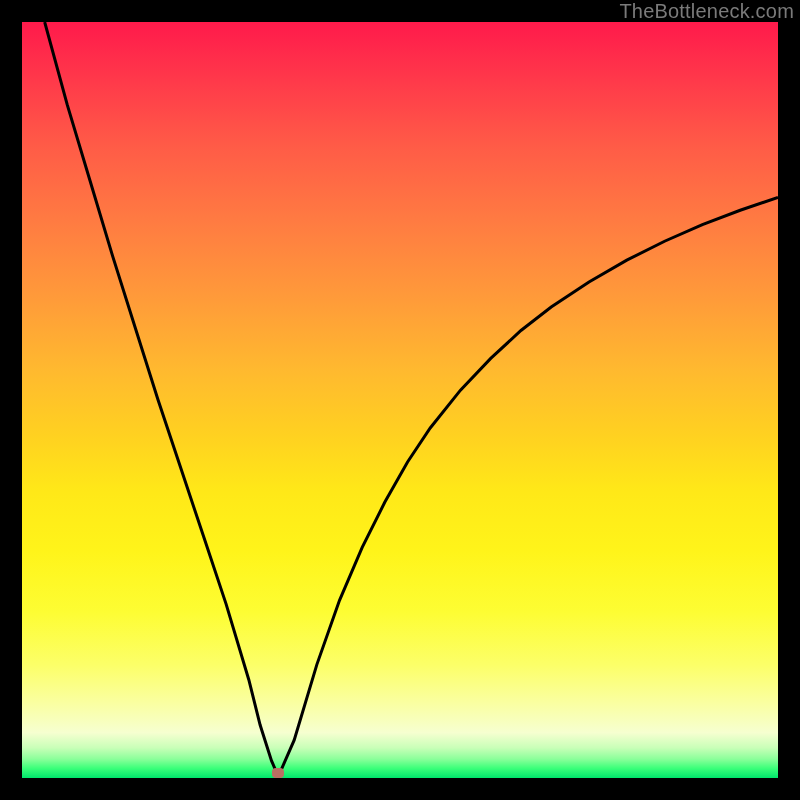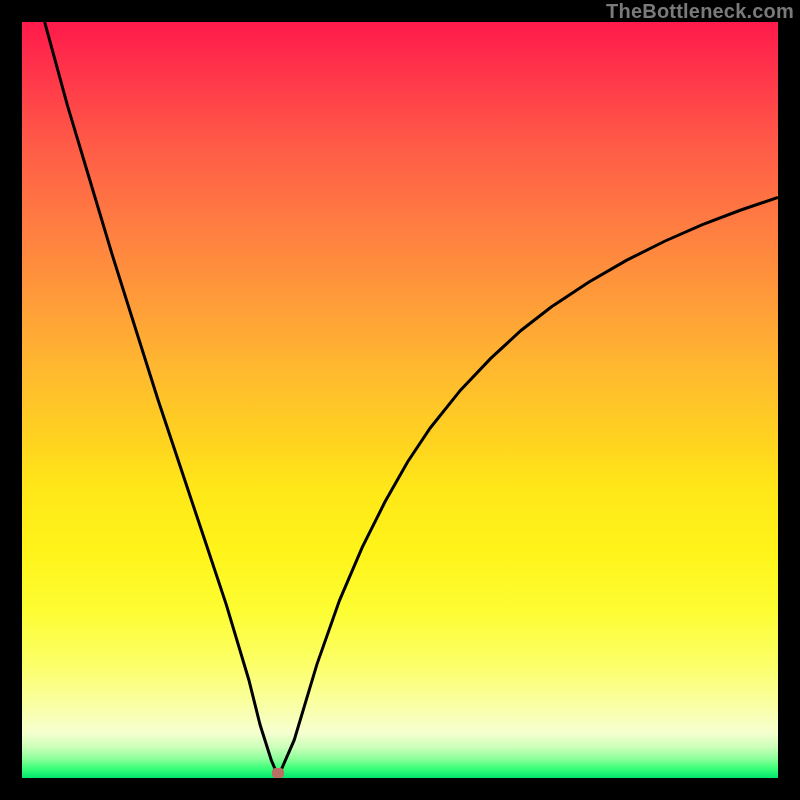--- a/index.html
+++ b/index.html
@@ -56,21 +56,21 @@
     inset: 0;
     width: 100%;
     height: 100%;
   }
   .watermark {
     position: absolute;
     top: 0px;
     right: 6px;
     color: #7a7a7a;
     font-size: 20px;
-    font-weight: 700;
+    font-weight: 400;
     letter-spacing: 0.2px;
     user-select: none;
   }
   .marker {
     position: absolute;
     width: 12px;
     height: 10px;
     background: #b96f63;
     border-radius: 4px;
     transform: translate(-50%, -50%);

